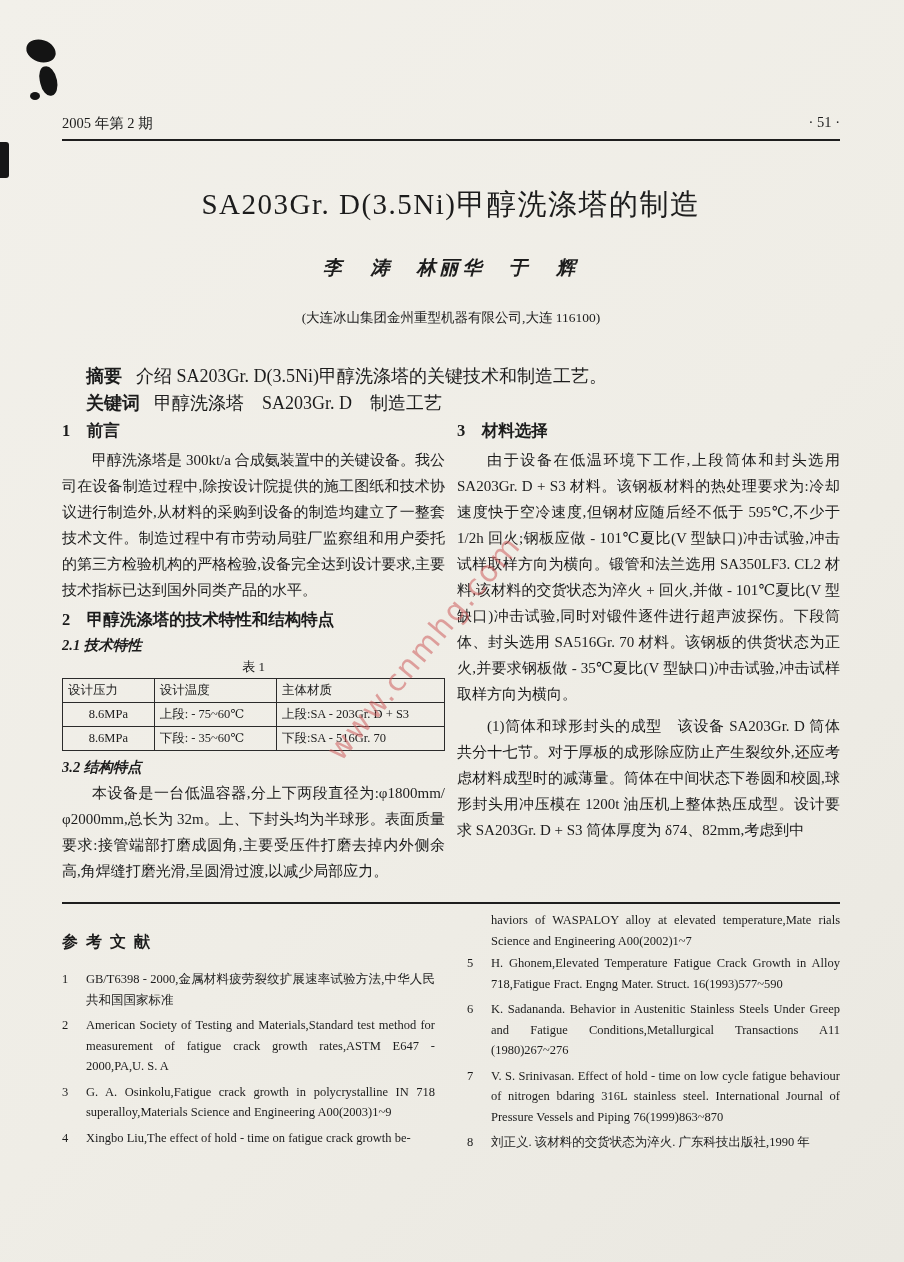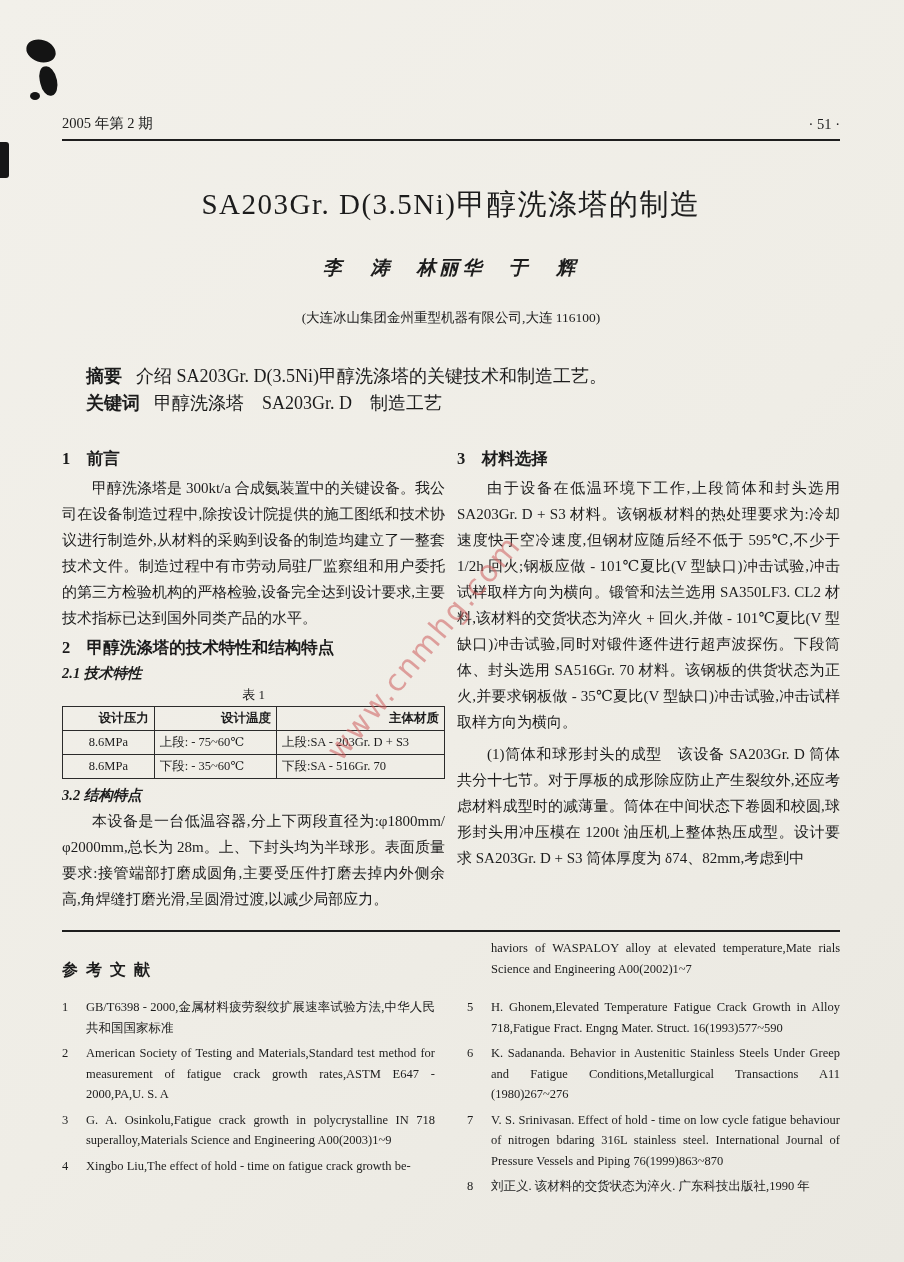--- a/index.html
+++ b/index.html
@@ -23,53 +23,53 @@
 
   .watermark {
     position:absolute; left:346px; top:732px;
     transform:rotate(-50deg); transform-origin:left bottom;
     font-family:"DejaVu Sans",sans-serif;
     font-size:30px; letter-spacing:2px;
     color:rgba(205,92,92,0.55);
     pointer-events:none; white-space:nowrap;
   }
 
-  .page-header { display:flex; justify-content:space-between; align-items:flex-end; padding-top:114px; font-size:14.5px; }
+  .page-header { display:flex; justify-content:space-between; padding-top:114px; font-size:14.5px; }
   .header-rule { border:none; border-top:2px solid #1e1e1e; margin:6px 0 0 0; }
 
   .title { text-align:center; font-size:29px; font-weight:normal; margin-top:44px; letter-spacing:1.5px; }
   .authors { text-align:center; margin-top:30px; font-size:19px; font-style:italic; font-weight:bold; letter-spacing:4px; word-spacing:16px; }
   .affiliation { text-align:center; margin-top:28px; font-size:13.5px; }
 
   .meta { margin-top:38px; padding:0 24px; font-size:18px; line-height:22px; }
   .meta.kw { margin-top:5px; }
   .meta-label { font-weight:bold; margin-right:14px; }
 
-  .columns { display:flex; gap:12px; margin-top:28px; }
+  .columns { display:flex; gap:12px; }
   .col { flex:1 1 0; min-width:0; }
 
   .sec-heading { font-size:16.5px; font-weight:bold; margin:6px 0 5px 0; }
   .sub-heading { font-size:14.5px; font-weight:bold; margin:5px 0 3px 0;font-style:italic; }
   .body-text { font-size:15px; line-height:26px; text-align:justify; text-indent:2em; margin:0 0 6px 0; }
 
   .table-caption { text-align:center; font-size:13px; font-weight:normal; margin:3px 0 2px 0; }
   table.spec { width:100%; border-collapse:collapse; font-size:12.5px; table-layout:fixed; }
   .spec th, .spec td { border:1px solid #2b2b2b; padding:3px 5px; }
-  .spec th { text-align:right; font-weight:bold; }
+  .spec th { text-align:left; font-weight:normal; }
   .spec td.c { text-align:center; }
   .spec col.c1 { width:24%; } .spec col.c2 { width:32%; } .spec col.c3 { width:44%; }
 
   .section-divider { border:none; border-top:2px solid #1e1e1e; margin:12px 0 0 0; }
 
   .ref-columns { display:flex; gap:32px; margin-top:6px; }
   .ref-heading { text-align:left; font-size:16px; font-weight:bold; letter-spacing:8px; margin:22px 0 16px 0; }
   .ref-item { display:flex; font-size:12.5px; line-height:20.5px; margin-bottom:5px; }
   .ref-num { width:24px; flex:none; }
   .ref-text { flex:1 1 auto; text-align:justify; }
-  .ref-cont { font-size:12.5px; line-height:20.5px; padding-left:24px; text-align:justify; margin-bottom:18px; }
+  .ref-cont { font-size:12.5px; line-height:20.5px; padding-left:24px; text-align:justify; margin-bottom:2px; }
 </style>
 </head>
 <body>
 
 <div class="page">
 
   <div class="blob blob1"></div>
   <div class="blob blob2"></div>
   <div class="blob blob3"></div>
   <div class="edge-bar"></div>
@@ -123,21 +123,21 @@
           </tr>
           <tr>
             <td class="c">8.6MPa</td>
             <td>下段: - 35~60℃</td>
             <td>下段:SA - 516Gr. 70</td>
           </tr>
         </tbody>
       </table>
 
       <div class="sub-heading" style="margin-top:7px;">3.2 结构特点</div>
-      <p class="body-text">本设备是一台低温容器,分上下两段直径为:φ1800mm/φ2000mm,总长为 28m。上、下封头均为半球形。表面质量要求:接管端部打磨成圆角,主要受压件打磨去掉内外侧余高,角焊缝打磨光滑,呈圆滑过渡,以减少局部应力。</p>
+      <p class="body-text">本设备是一台低温容器,分上下两段直径为:φ1800mm/φ2000mm,总长为 32m。上、下封头均为半球形。表面质量要求:接管端部打磨成圆角,主要受压件打磨去掉内外侧余高,角焊缝打磨光滑,呈圆滑过渡,以减少局部应力。</p>
     </div>
 
     <div class="col">
       <div class="sec-heading">3　材料选择</div>
       <p class="body-text">由于设备在低温环境下工作,上段筒体和封头选用 SA203Gr. D + S3 材料。该钢板材料的热处理要求为:冷却速度快于空冷速度,但钢材应随后经不低于 595℃,不少于 1/2h 回火;钢板应做 - 101℃夏比(V 型缺口)冲击试验,冲击试样取样方向为横向。锻管和法兰选用 SA350LF3. CL2 材料,该材料的交货状态为淬火 + 回火,并做 - 101℃夏比(V 型缺口)冲击试验,同时对锻件逐件进行超声波探伤。下段筒体、封头选用 SA516Gr. 70 材料。该钢板的供货状态为正火,并要求钢板做 - 35℃夏比(V 型缺口)冲击试验,冲击试样取样方向为横向。</p>
 
       <p class="body-text">(1)筒体和球形封头的成型　该设备 SA203Gr. D 筒体共分十七节。对于厚板的成形除应防止产生裂纹外,还应考虑材料成型时的减薄量。筒体在中间状态下卷圆和校圆,球形封头用冲压模在 1200t 油压机上整体热压成型。设计要求 SA203Gr. D + S3 筒体厚度为 δ74、82mm,考虑到中</p>
     </div>
   </div>
 

